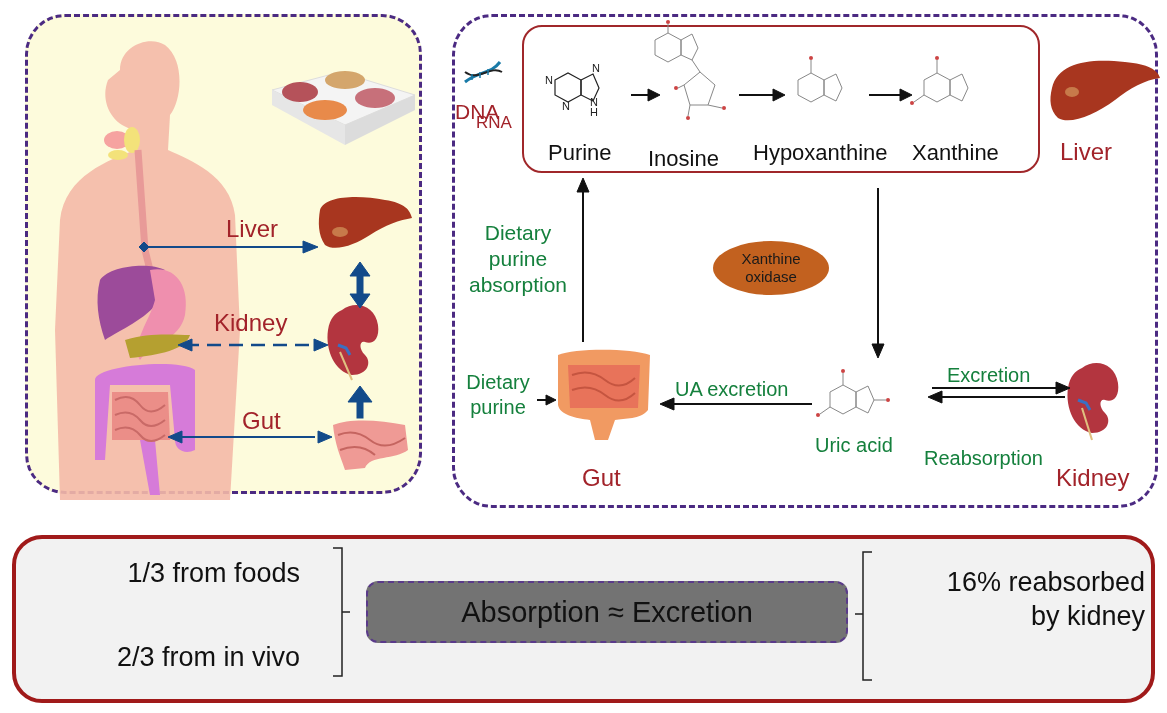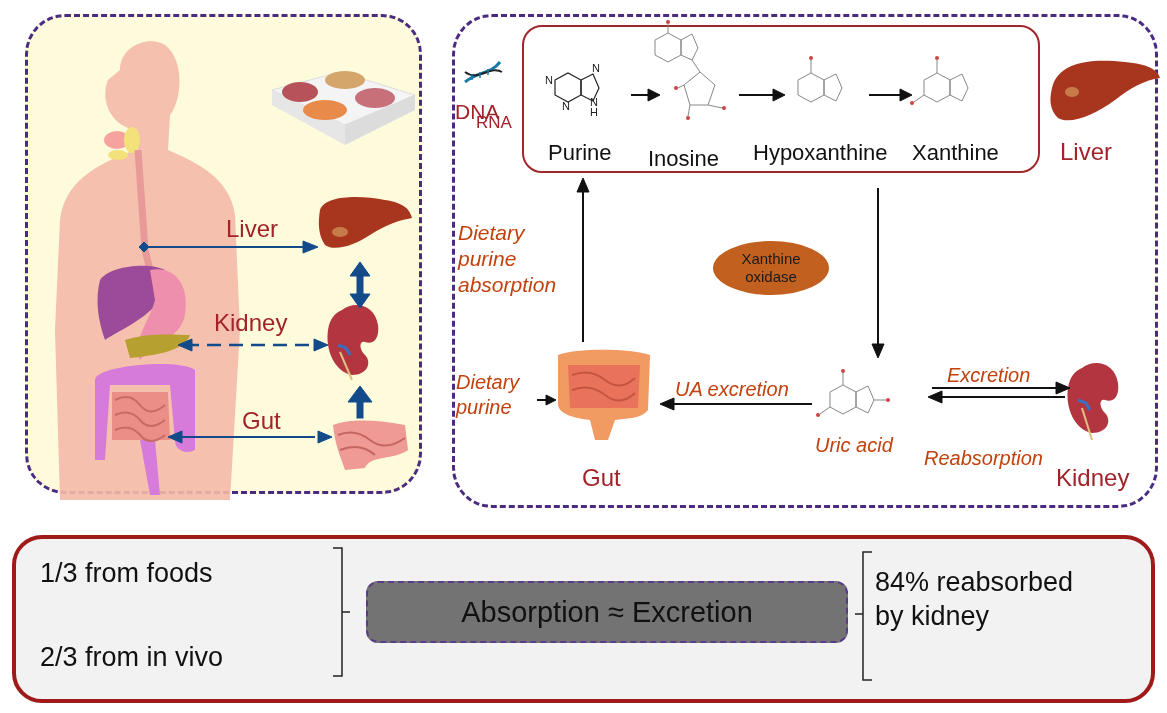--- a/index.html
+++ b/index.html
@@ -17,23 +17,23 @@
     #pathway-box { left: 522px; top: 25px; width: 518px; height: 148px;
       border: 2px solid #a0272a; border-radius: 20px; box-sizing: border-box; }
     
     #summary-box { left: 12px; top: 535px; width: 1143px; height: 168px; background: #f2f2f2;
       border: 4px solid #a01a1a; border-radius: 30px; box-sizing: border-box; }
     #balance-box { left: 366px; top: 581px; width: 482px; height: 62px; background: #737373;
       border: 2px dashed #5a3a8a; border-radius: 12px; box-sizing: border-box;
       display: flex; align-items: center; justify-content: center; font-size: 29px; }
 
     .label-red { color: #a2232a; font-size: 24px; }
-    .label-black { color: #c2410c; font-size: 21px; text-align: left; line-height: 26px; font-style: italic; }
+    .label-black { color: #15803d; font-size: 21px; text-align: center; line-height: 26px; }
     .mol-label { font-size: 22px; color: #111; }
-    .summary-text { font-size: 27px; color: #111; text-align: left; line-height: 34px; }
+    .summary-text { font-size: 27px; color: #111; text-align: right; line-height: 34px; }
 
     #enzyme { left: 713px; top: 241px; width: 116px; height: 54px; border-radius: 50%;
       background: #c2611f; display: flex; flex-direction: column; align-items: center; justify-content: center;
       font-size: 15px; line-height: 18px; color: #1a1a1a; }
 
     svg { position: absolute; left: 0; top: 0; overflow: visible; }
   </style>
 </head>
 <body>
 
@@ -266,15 +266,15 @@
 <svg width="1167" height="713">
   <path d="M333,548 L342,548 L342,676 L333,676 M342,612 L350,612" stroke="#222" stroke-width="1.5" fill="none"></path>
   <path d="M872,552 L863,552 L863,680 L872,680 M863,614 L855,614" stroke="#222" stroke-width="1.5" fill="none"></path>
 </svg>
 
 <div id="balance-box" class="abs">
   <span>Absorption ≈ Excretion</span>
 </div>
 
 <div class="abs summary-text" style="left:875px; top:565px; width:270px;">
-  <div>84% reabsorbed</div>
+  <div>16% reabsorbed</div>
   <div>by kidney</div>
 </div>
 
 </body></html>

